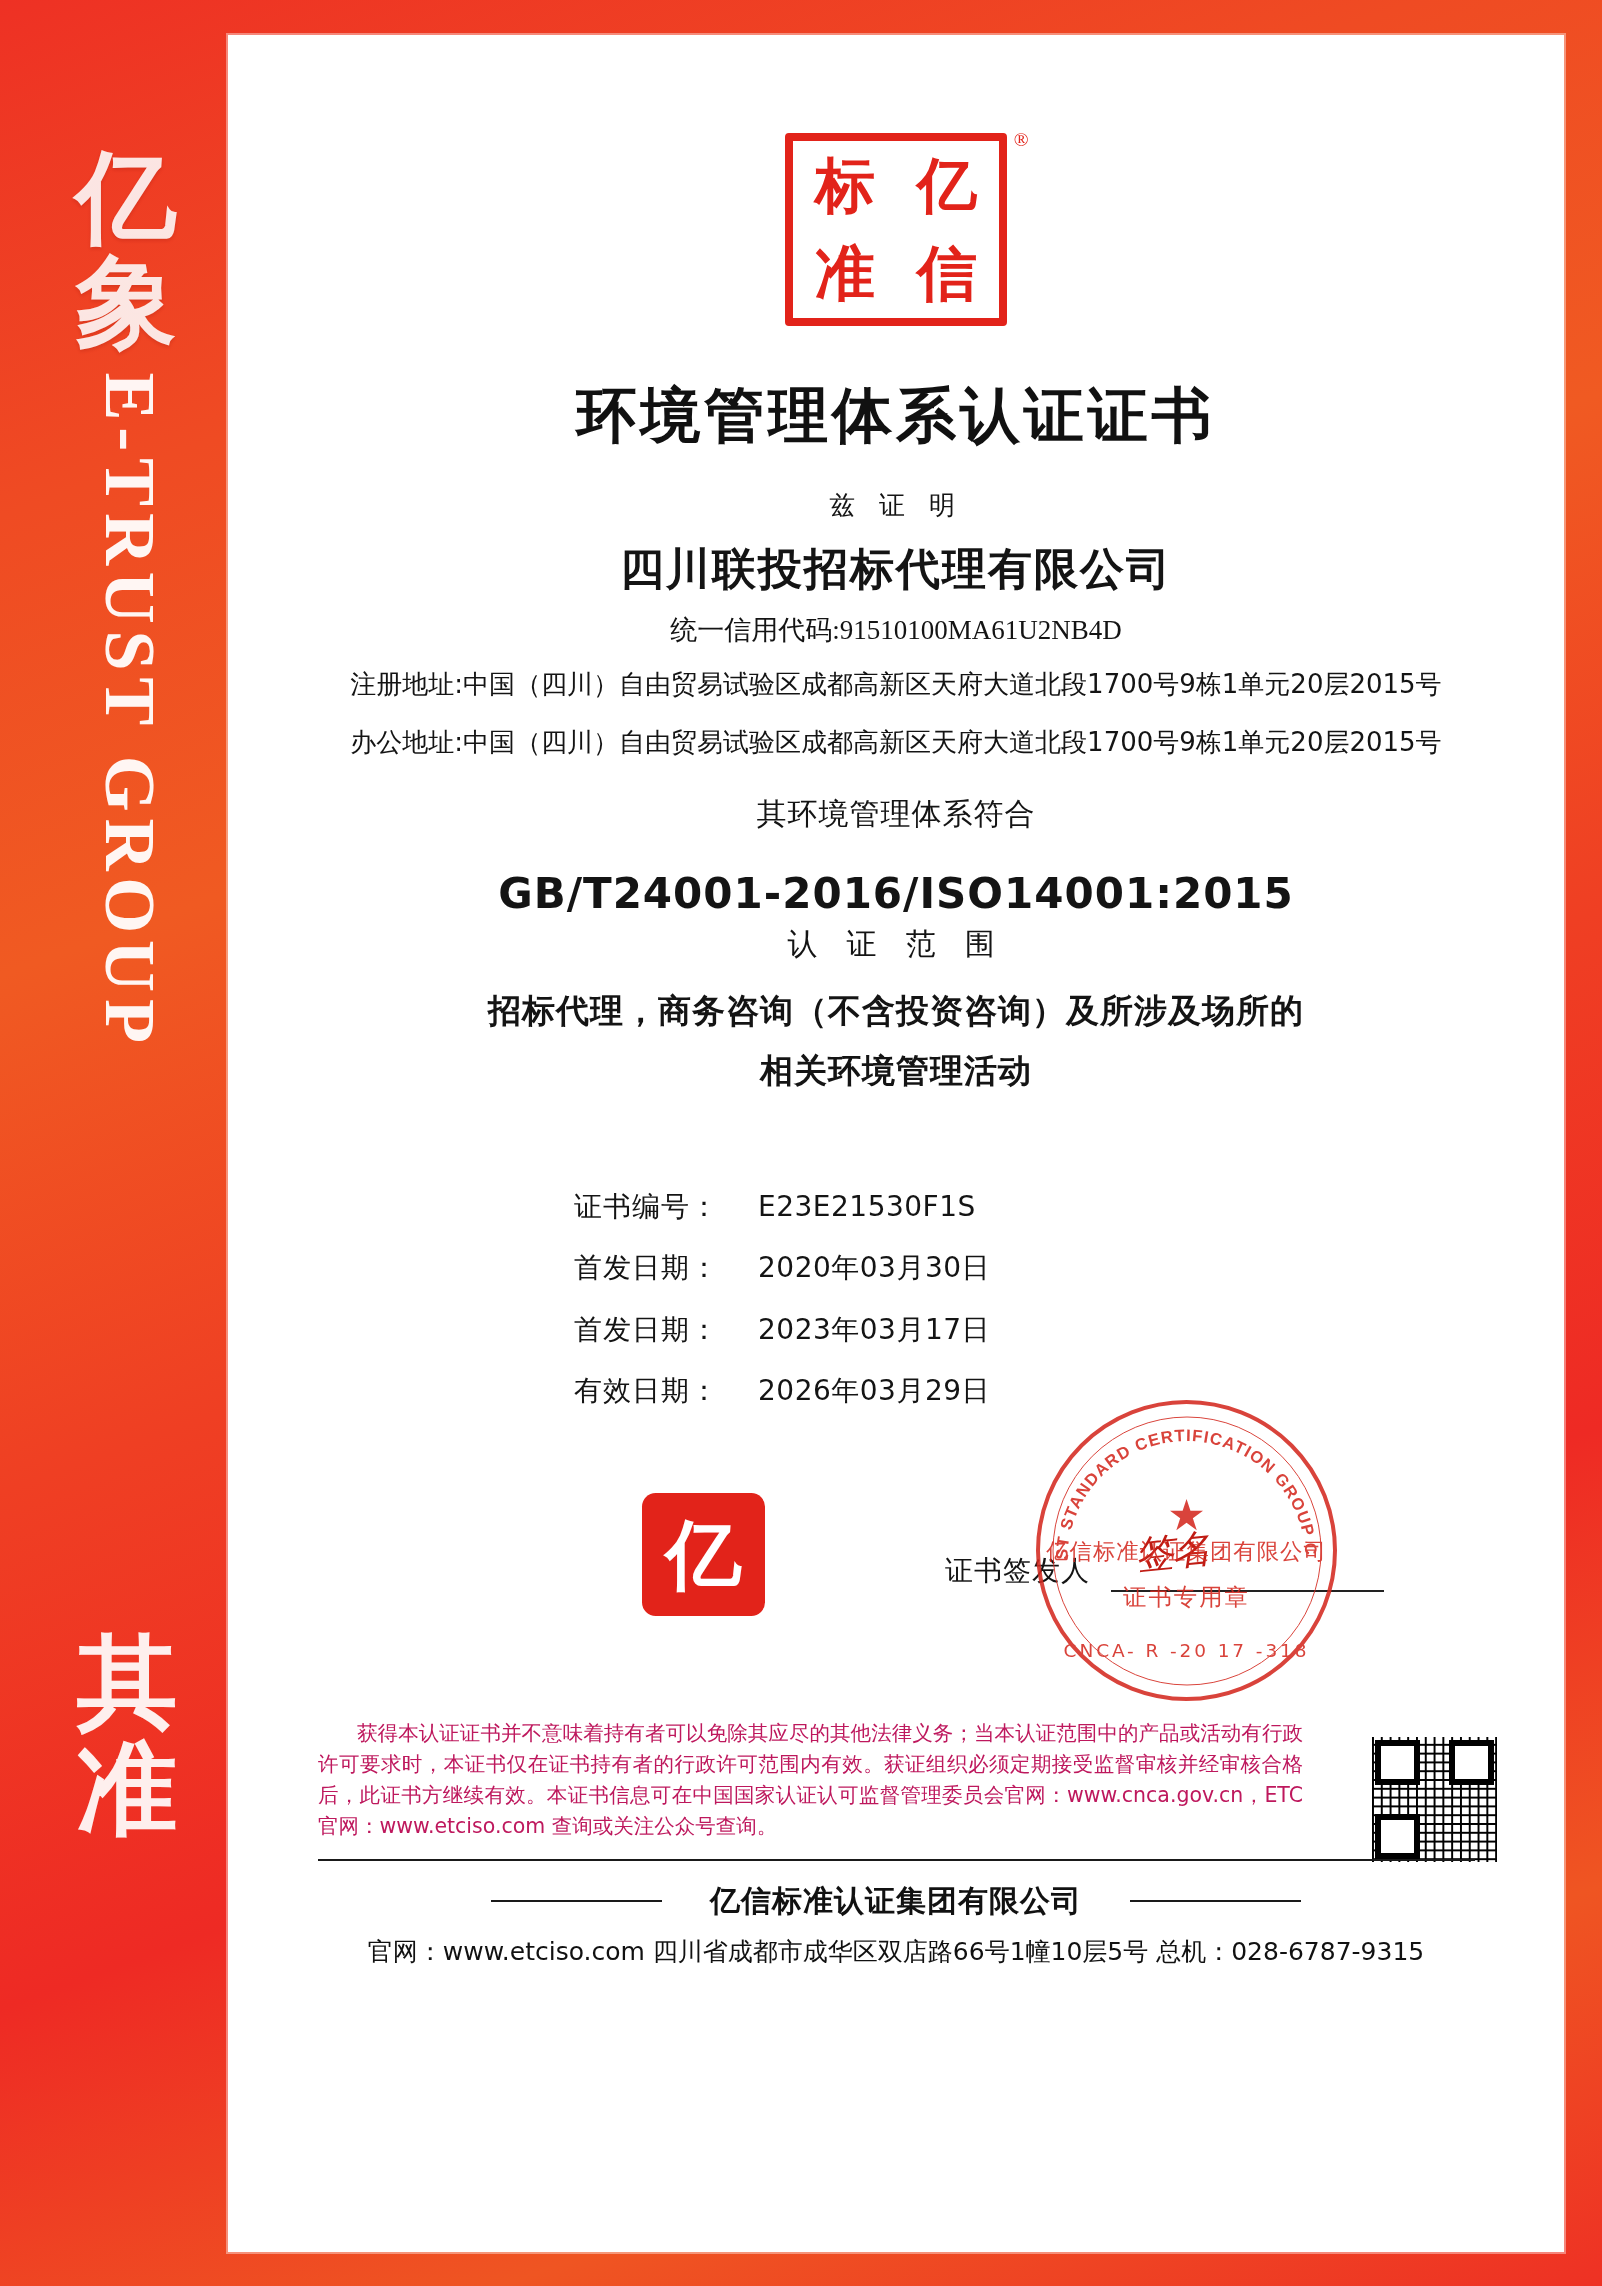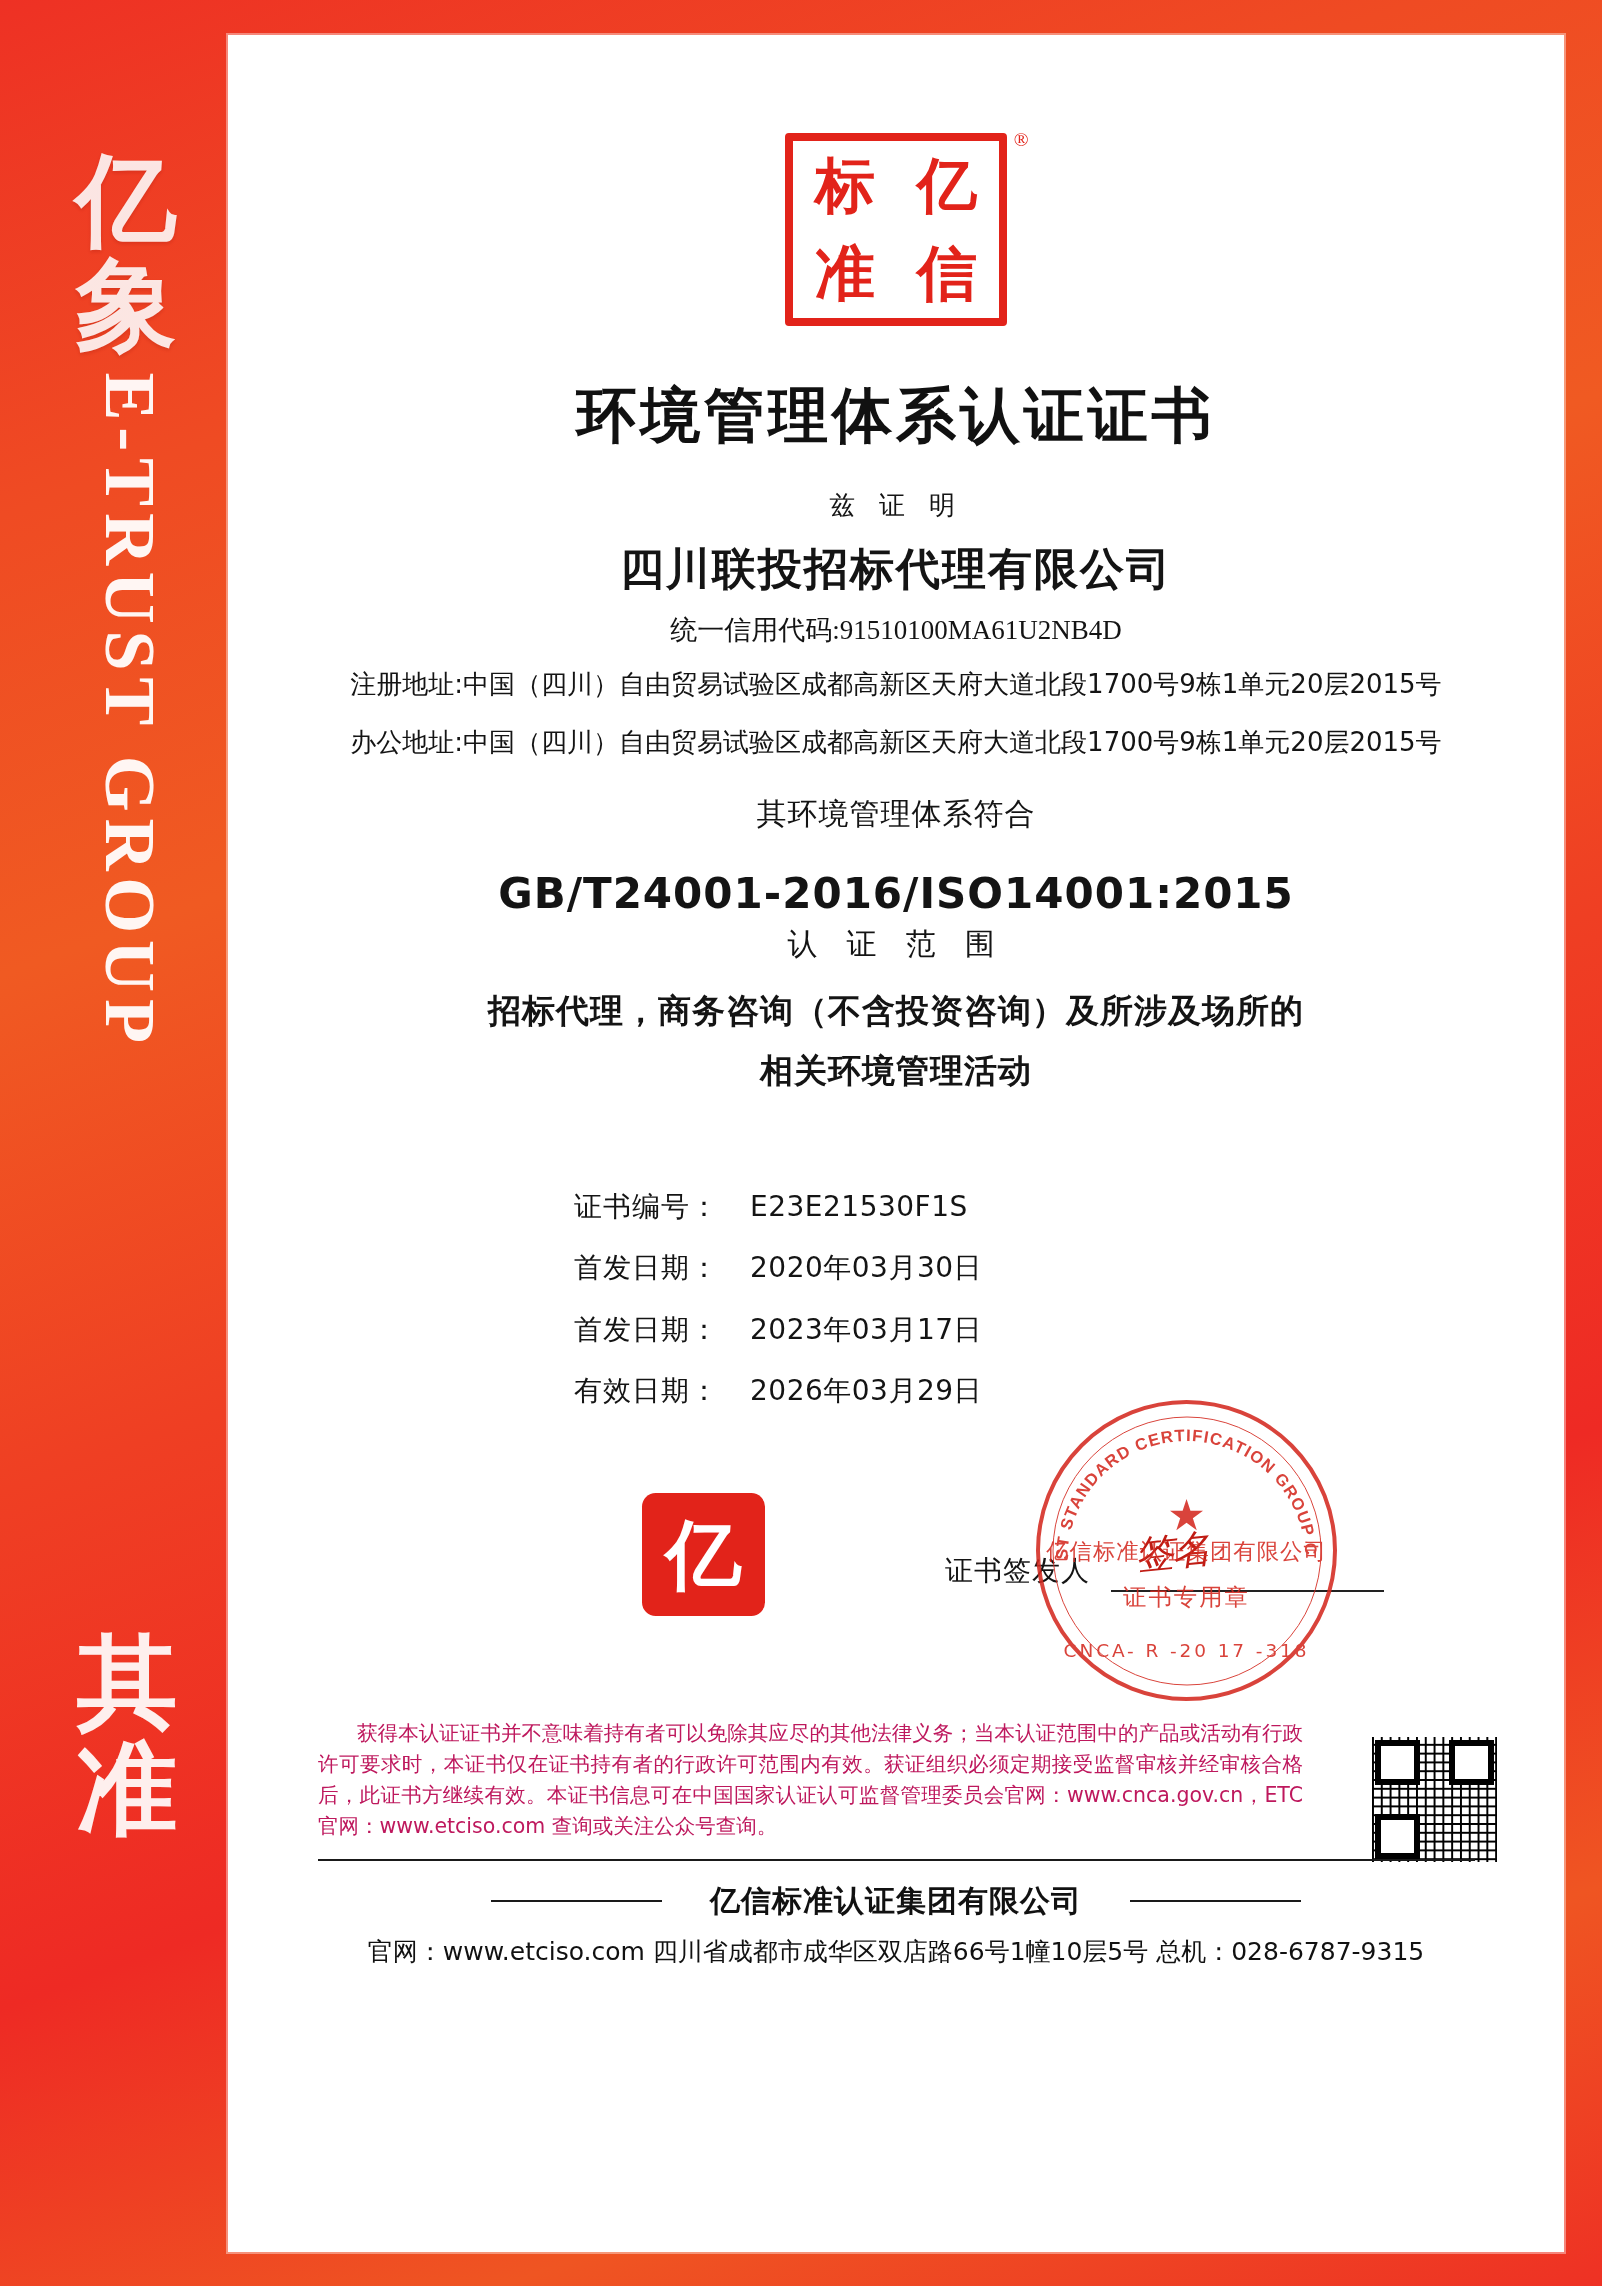--- a/index.html
+++ b/index.html
@@ -41,28 +41,27 @@
     position: absolute;
     left: 39px;
     top: 146px;
     width: 176px;
     height: 1999px;
     color: rgba(255,255,255,0.92);
     text-align: center;
     pointer-events: none;
   }
   .band-cjk {
-    font-family: Liberation Mono, monospace;
+    font-family: Liberation Serif, serif;
     font-size: 101px;
     line-height: 1.04;
     font-weight: 700;
     letter-spacing: 2px;
     opacity: 0.95;
     text-shadow: 0 2px 3.9px rgba(150,20,10,0.25);
-    margin-top: 10px;
   }
   .band-latin {
     position: absolute;
     left: -183px;
     top: 458px;
     width: 546px;
     font-family: "Liberation Serif", serif;
     font-size: 72px;
     font-weight: 700;
     letter-spacing: 6.8px;
@@ -217,20 +216,21 @@
     top: 1153px;
     width: 683px;
   }
   .meta-row {
     display: flex;
     align-items: baseline;
     margin-bottom: 23.4px;
     font-size: 28px;
     color: #141414;
     font-family: "DejaVu Sans", sans-serif;
+    gap: 8px;
   }
   .meta-row .k {
     width: 176px;
     letter-spacing: 1px;
   }
   .meta-row .v {
     letter-spacing: 0.5px;
   }
 
   

